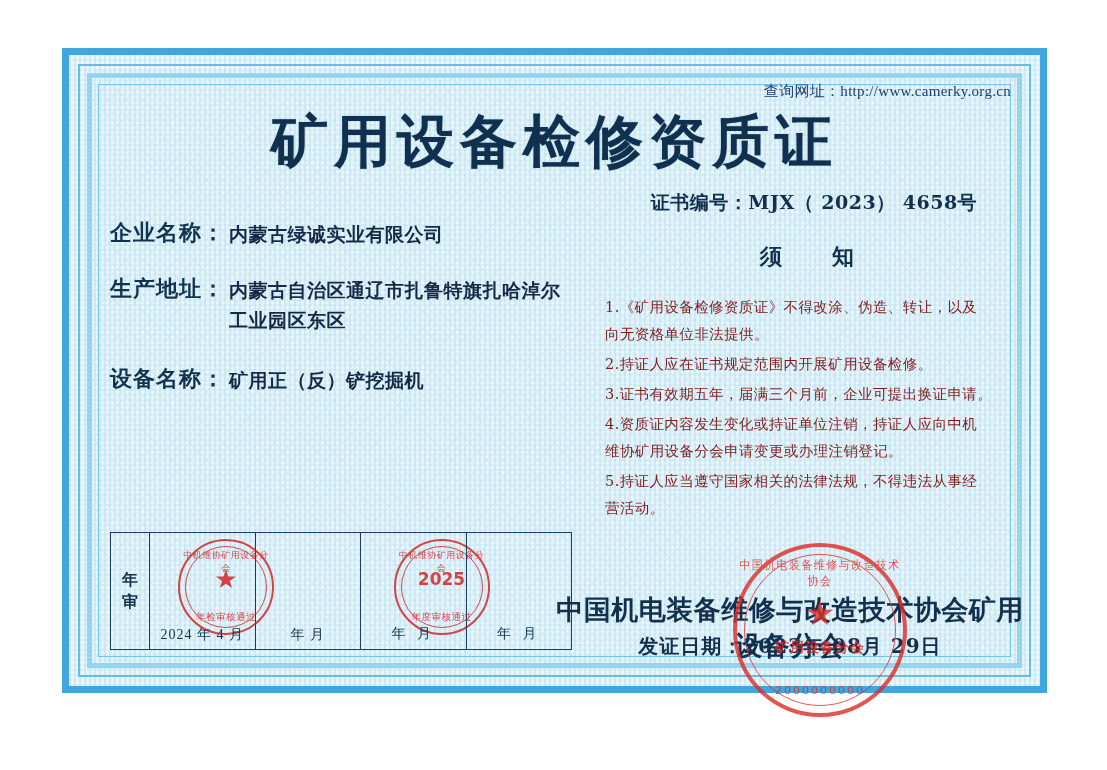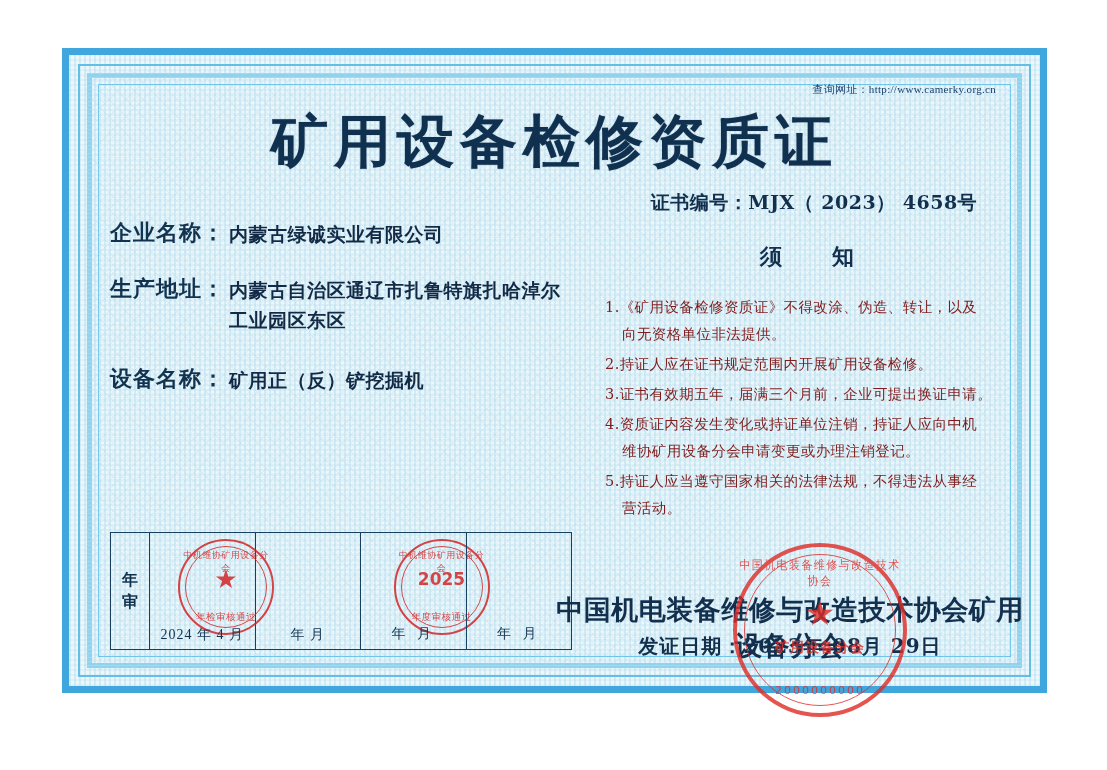--- a/index.html
+++ b/index.html
@@ -81,23 +81,23 @@
     position: absolute;
     left: 85px;
     top: 70px;
     width: 939px;
     height: 600px;
   }
 
   
   .url-line {
     position: absolute;
-    right: 28px;
+    right: 13px;
     top: 12px;
-    font-size: 11px;
+    font-size: 15px;
     color: #18406d;
     letter-spacing: 0.3px;
     font-family: "Liberation Serif", serif;
   }
 
   
   .main-title {
     position: absolute;
     left: 0;
     top: 41px;
@@ -305,21 +305,20 @@
     font-size: 14.5px;
     line-height: 27px;
     color: #7f1d1d;
     letter-spacing: 0.4px;
     margin-bottom: 3px;
     font-family: "DejaVu Serif", "Liberation Serif", serif;
     text-align: justify;
   }
   .notice-item .cont {
     display: block;
-    padding-left: 17px;
   }
 
   .issuer {
     position: absolute;
     left: 470px;
     top: 522px;
     width: 470px;
     text-align: center;
     font-size: 27px;
     font-weight: bold;

